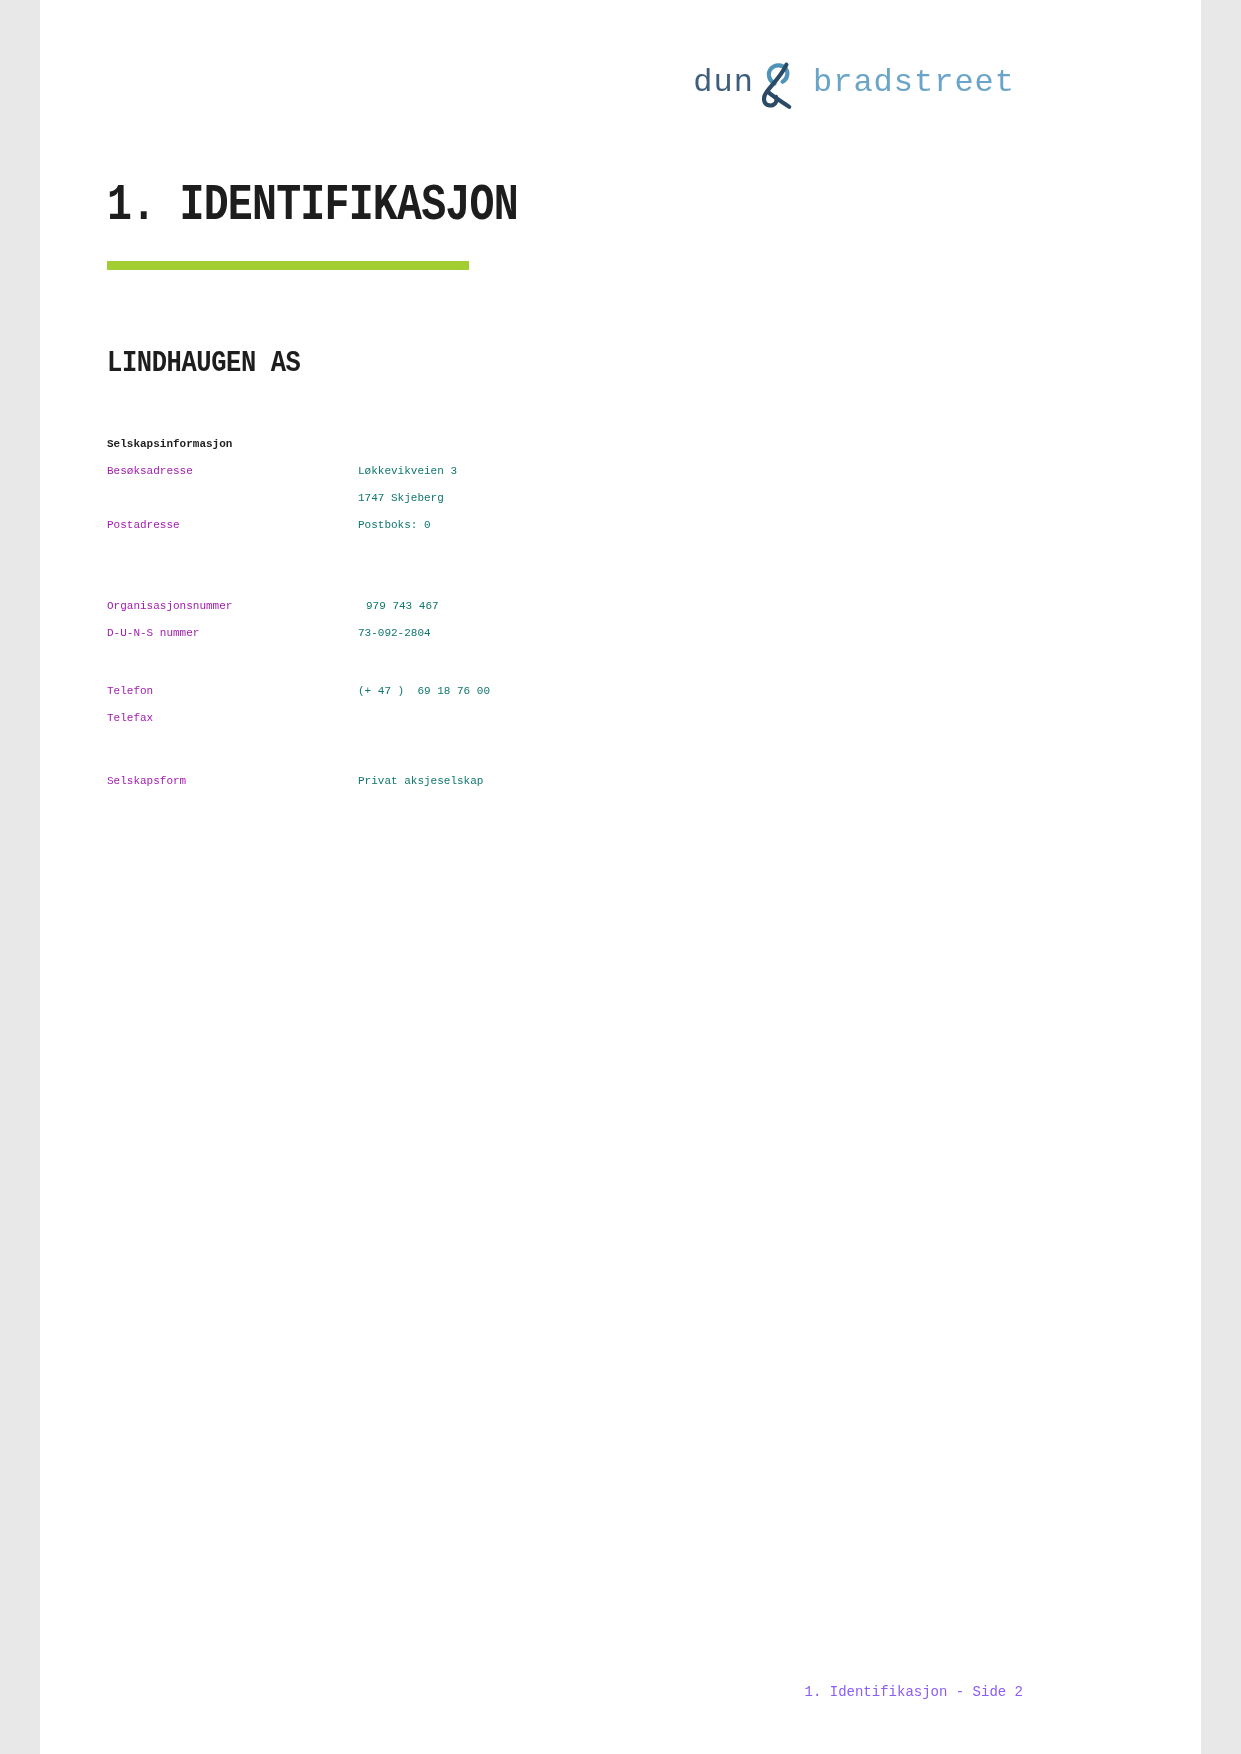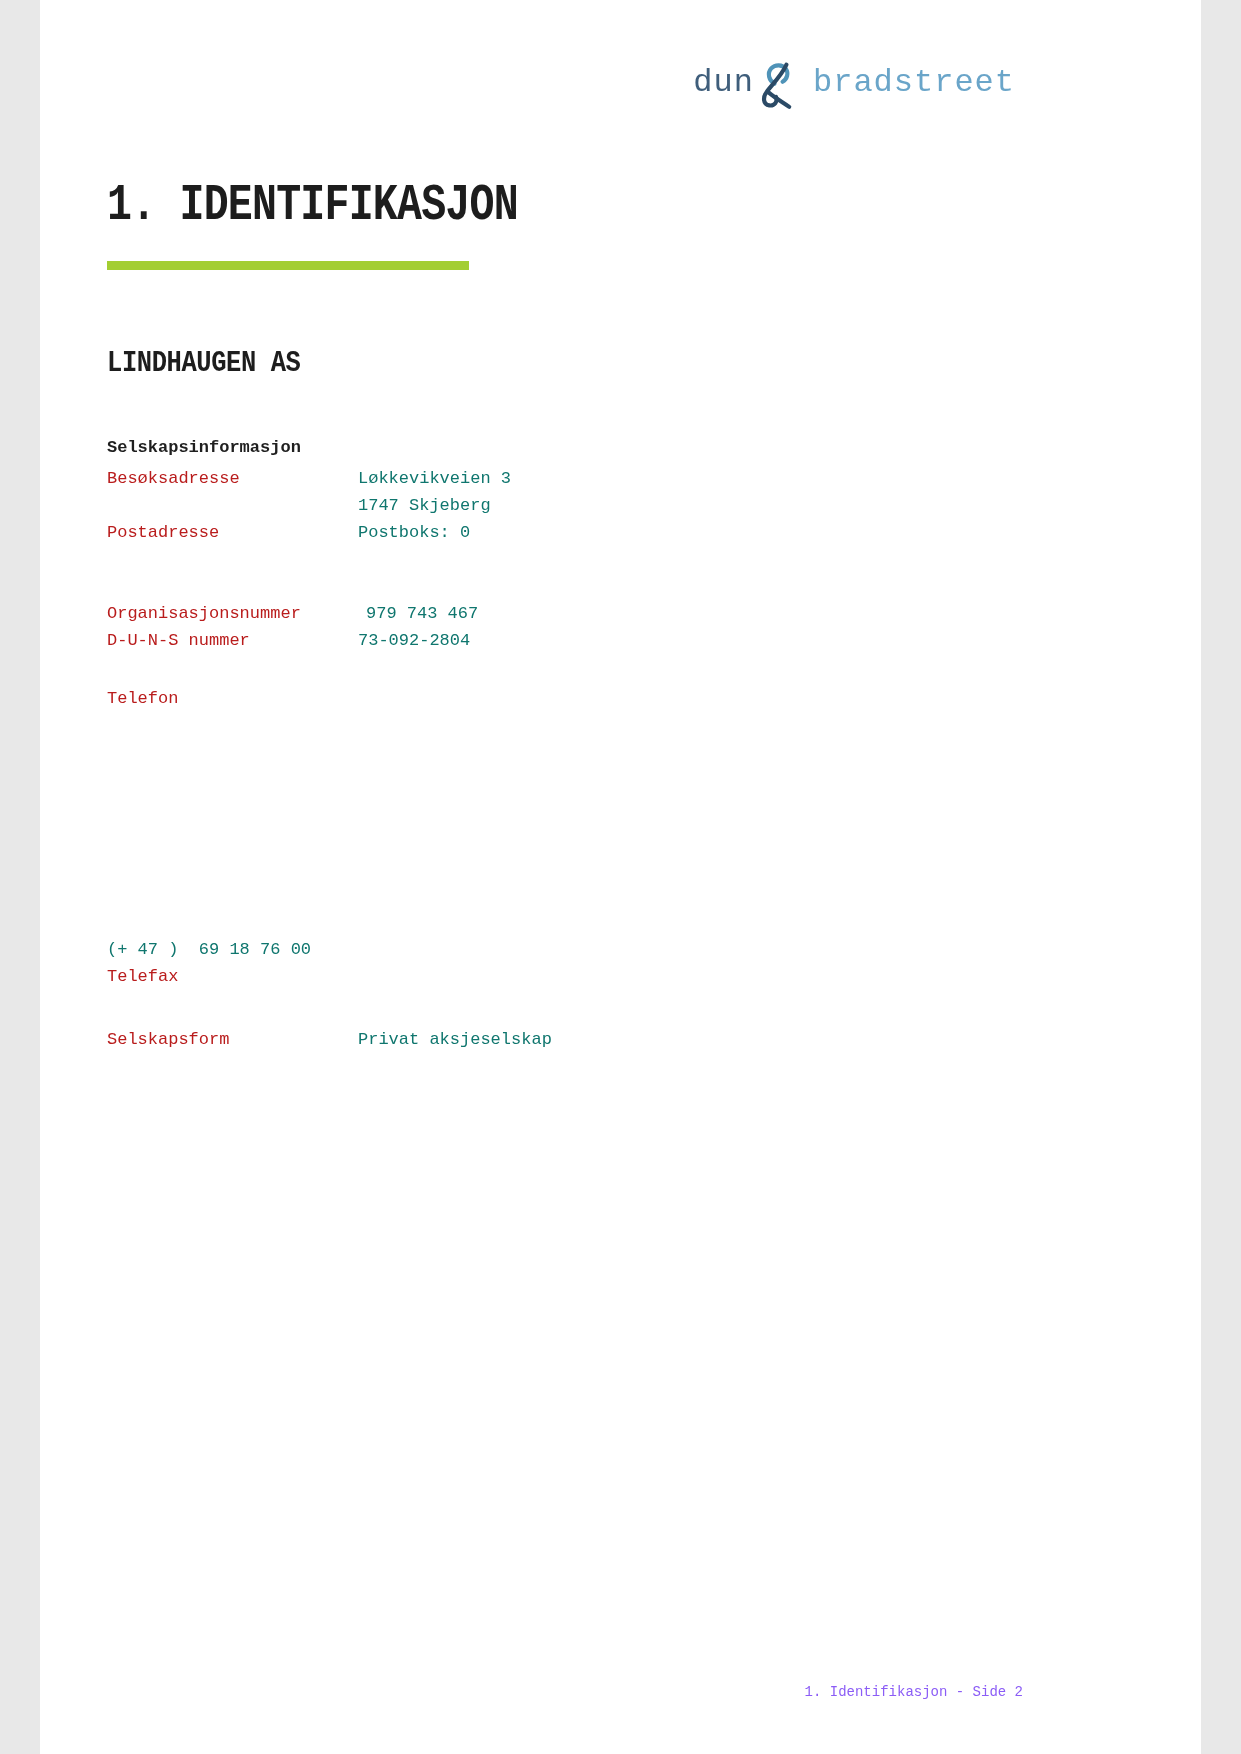--- a/index.html
+++ b/index.html
@@ -80,42 +80,42 @@
     transform-origin: left center;
     white-space: nowrap;
   }
 
   
   .info-section {
     position: absolute;
     left: 67px;
     top: 438px;
     width: 700px;
-    font-size: 17px;
+    font-size: 11px;
   }
   .info-title {
     font-weight: bold;
     color: #1f1f1f;
     margin-bottom: 8px;
   }
   .info-row {
     display: flex;
     line-height: 27px;
   }
   .info-label {
     width: 251px;
     flex: 0 0 251px;
-    color: #b91c1c;
+    color: #a21caf;
   }
   .info-value {
     color: #0f766e;
     white-space: pre-wrap;
   }
   .gap-lg { margin-top: 54px; gap: 8px; }
-  .gap-md { margin-top: 31px; flex-direction: column; }
+  .gap-md { margin-top: 31px; }
   .gap-sm { margin-top: 36px; }
 
   
   .page-footer {
     position: absolute;
     top: 1684px;
     right: 178px;
     font-size: 14px;
     color: #8b5cf6;
   }

